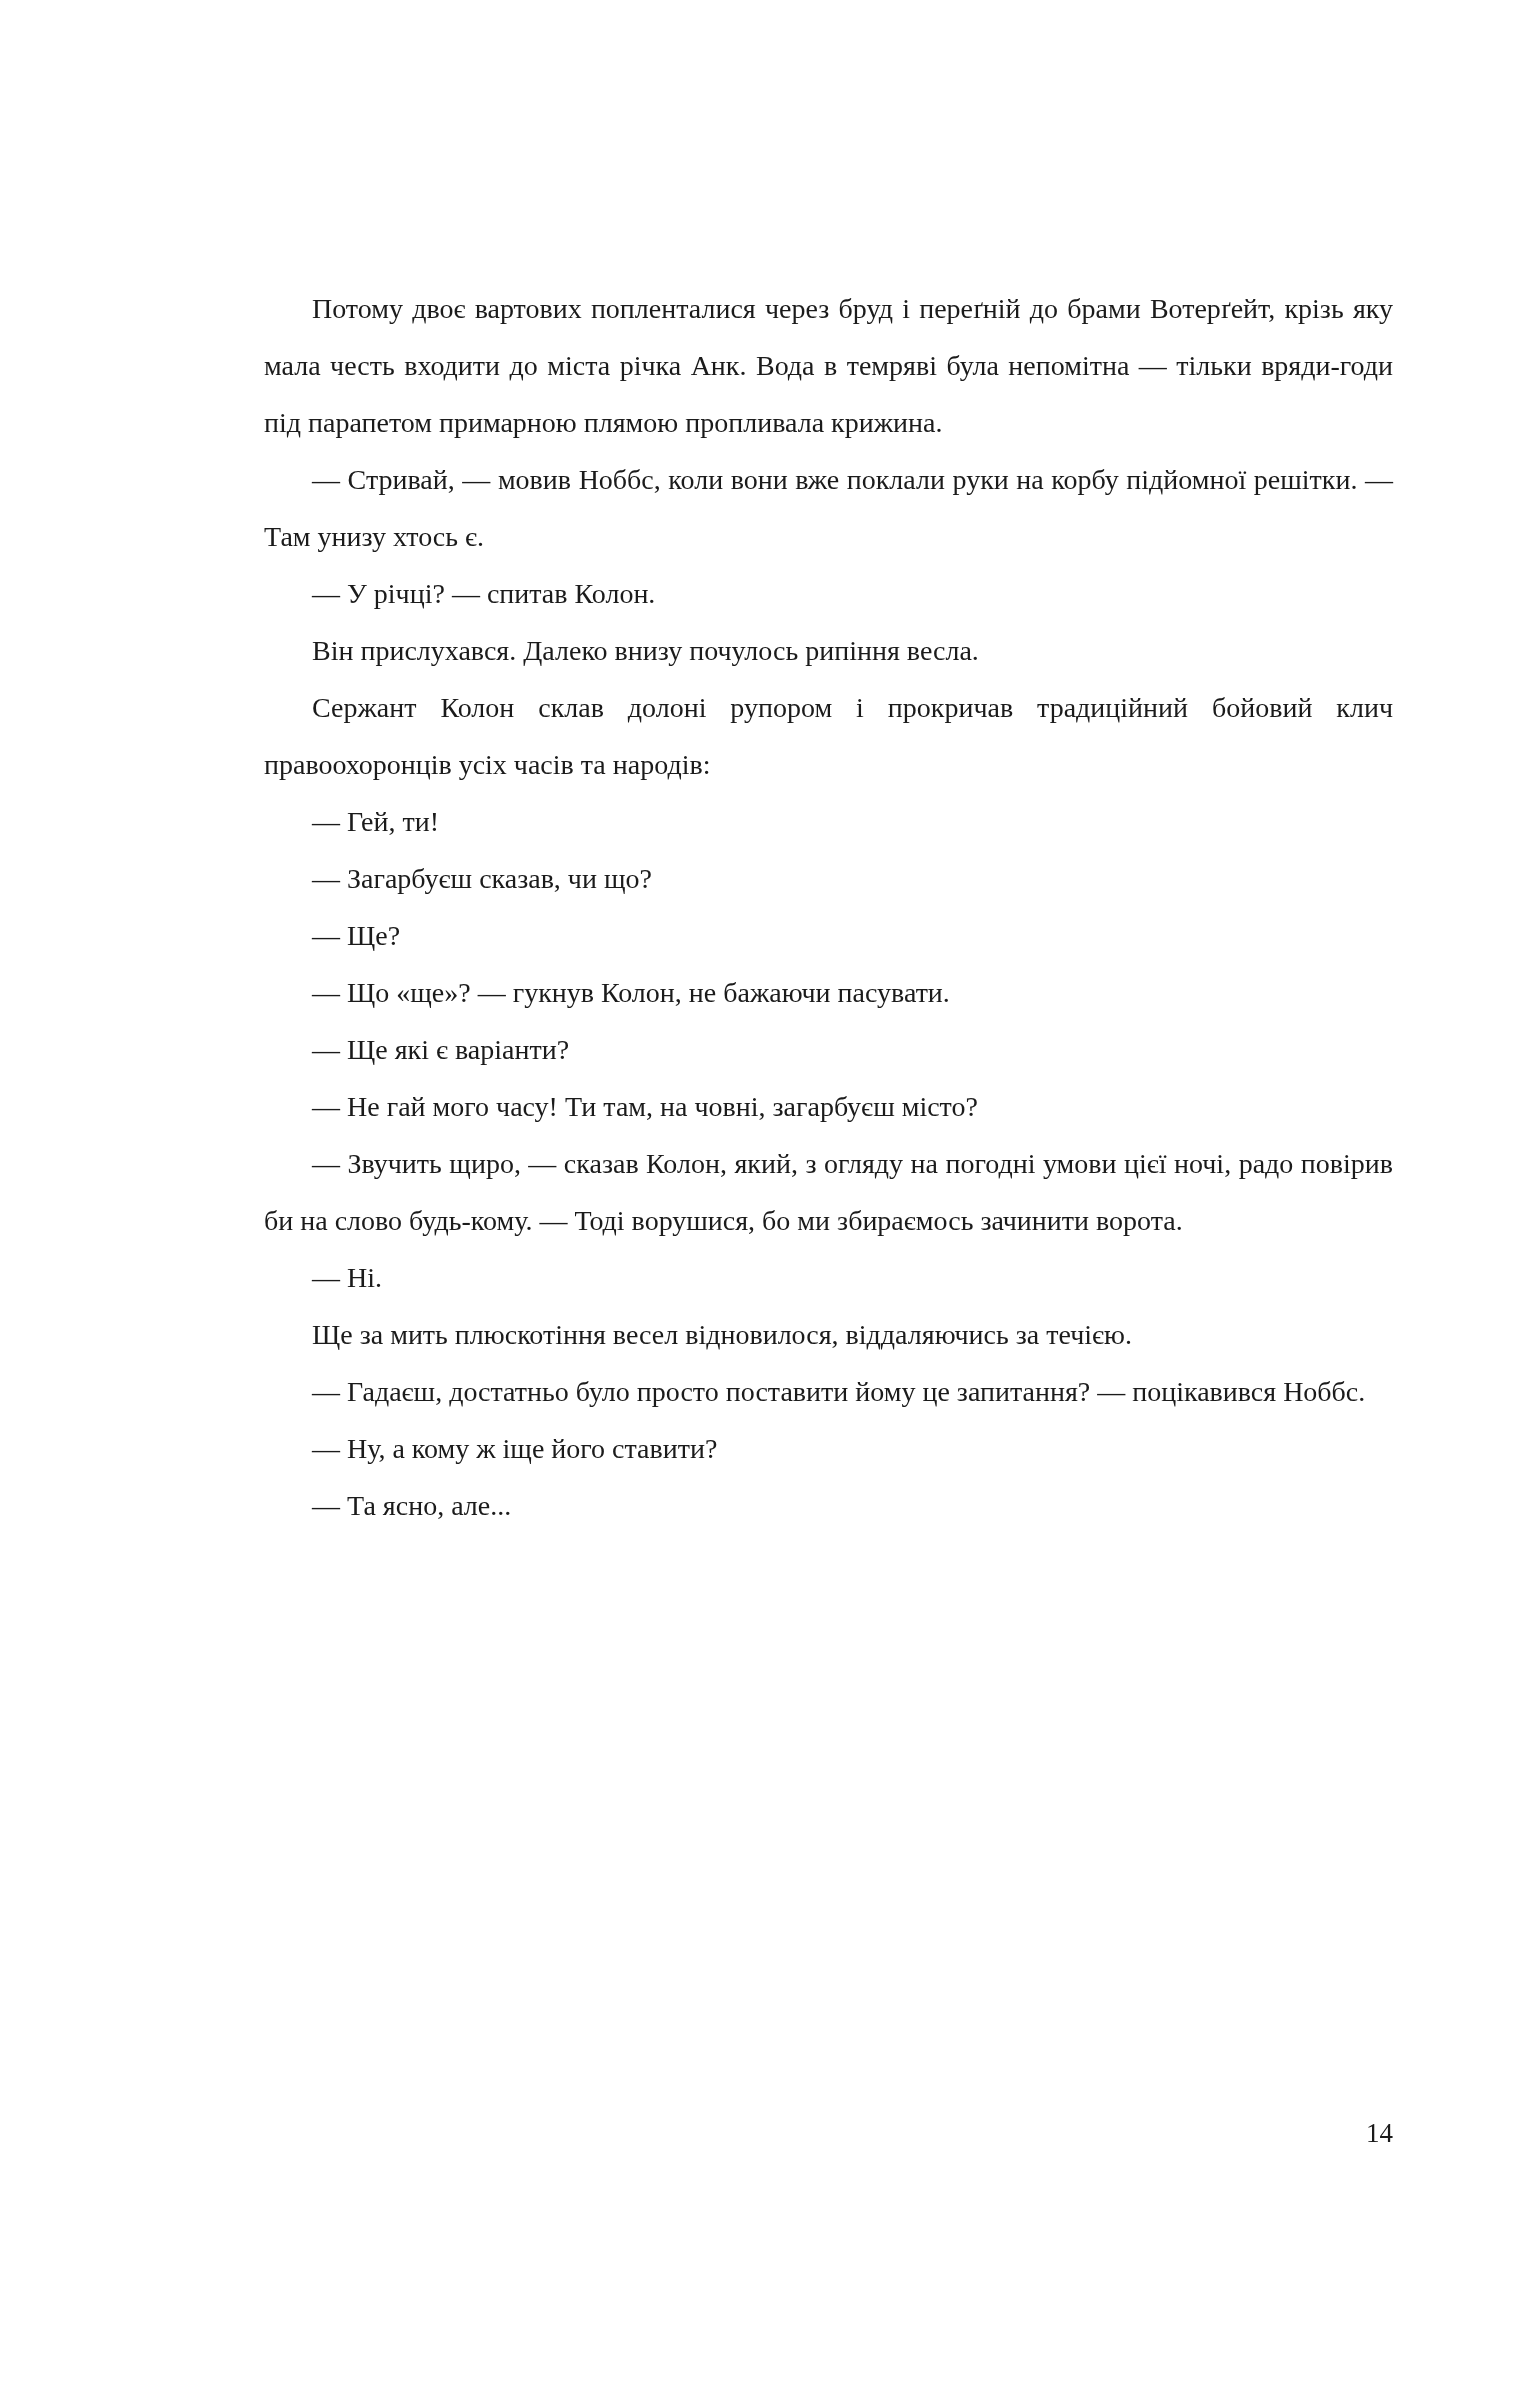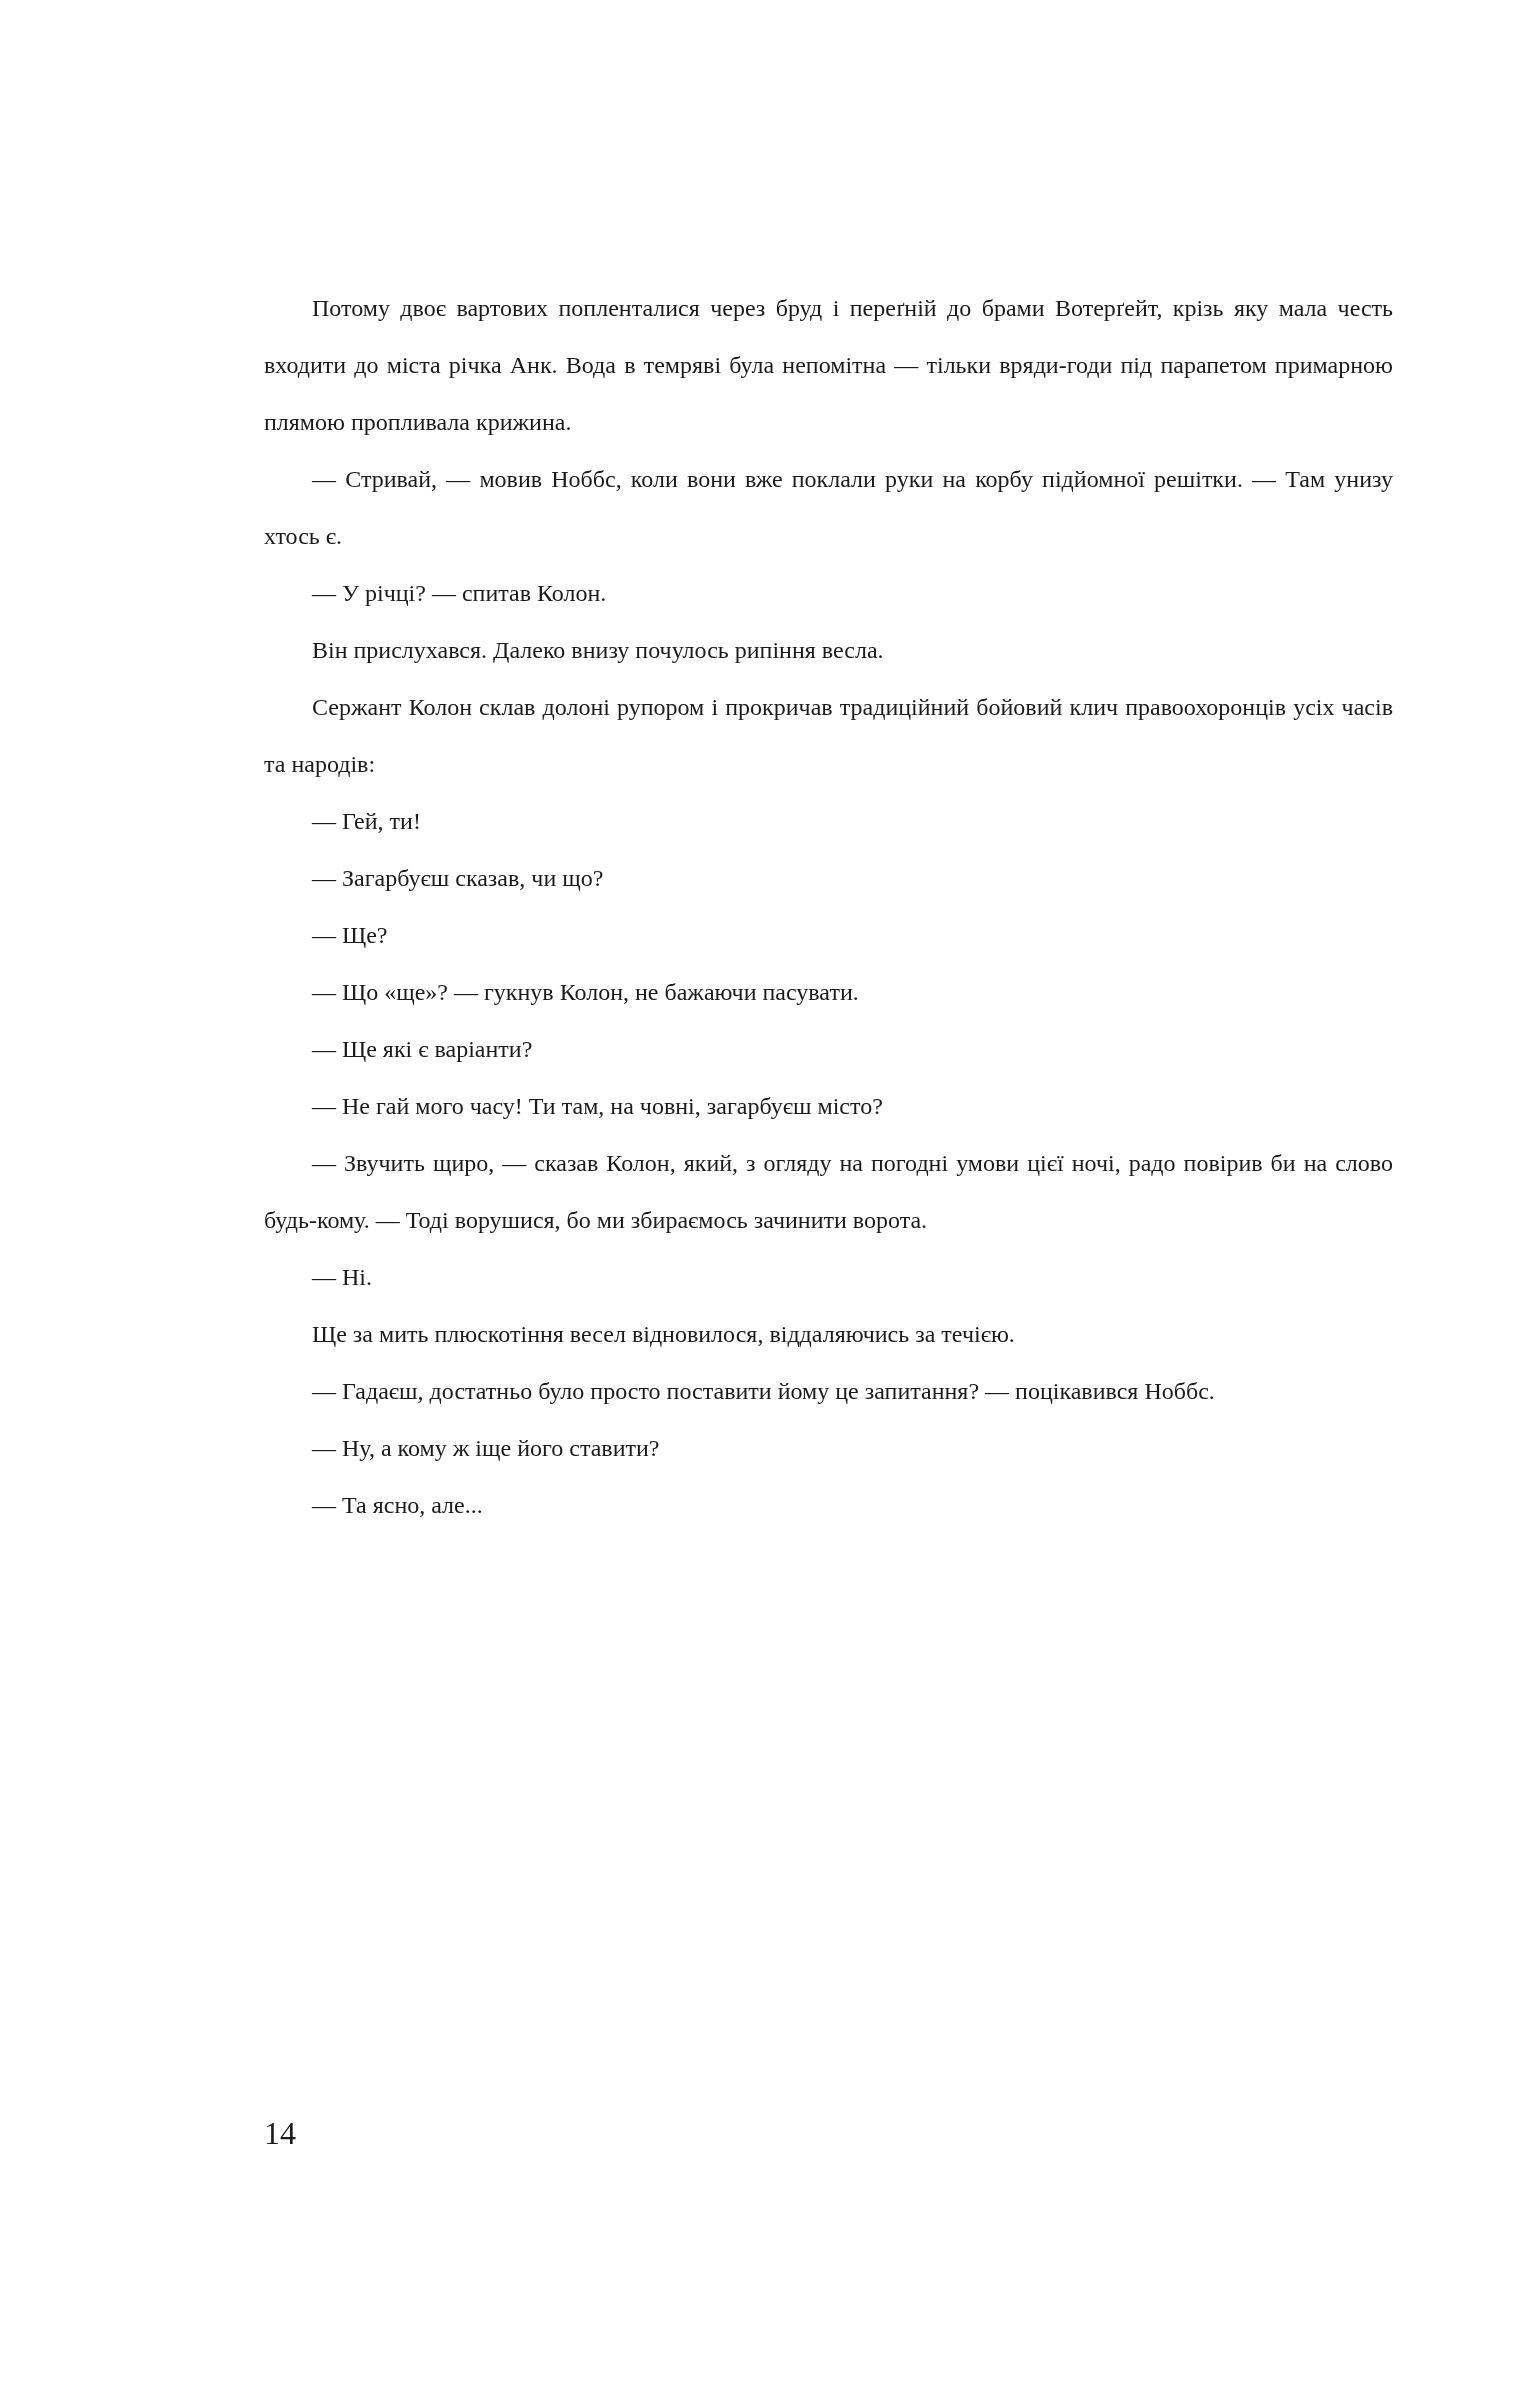--- a/index.html
+++ b/index.html
@@ -18,39 +18,39 @@
     width: 1535px;
     height: 2389px;
     background: #ffffff;
   }
 
   .page-text {
     position: absolute;
     top: 280px;
     left: 264px;
     width: 1129px;
-    font-size: 24px;
+    font-size: 28px;
     line-height: 57px;
     text-align: justify;
     text-rendering: optimizeLegibility;
   }
 
   .page-text p {
     text-indent: 48px;
     margin: 0;
     hyphens: manual;
   }
 
   .page-footer {
     position: absolute;
     top: 2114px;
     left: 264px;
     width: 1129px;
-    text-align: left;
-    font-size: 32px;
+    text-align: right;
+    font-size: 27px;
     line-height: 38px;
     color: #1b1b1b;
   }
 </style>
 </head>
 <body>
 
 <div class="book-page">
 
   <div class="page-text">

